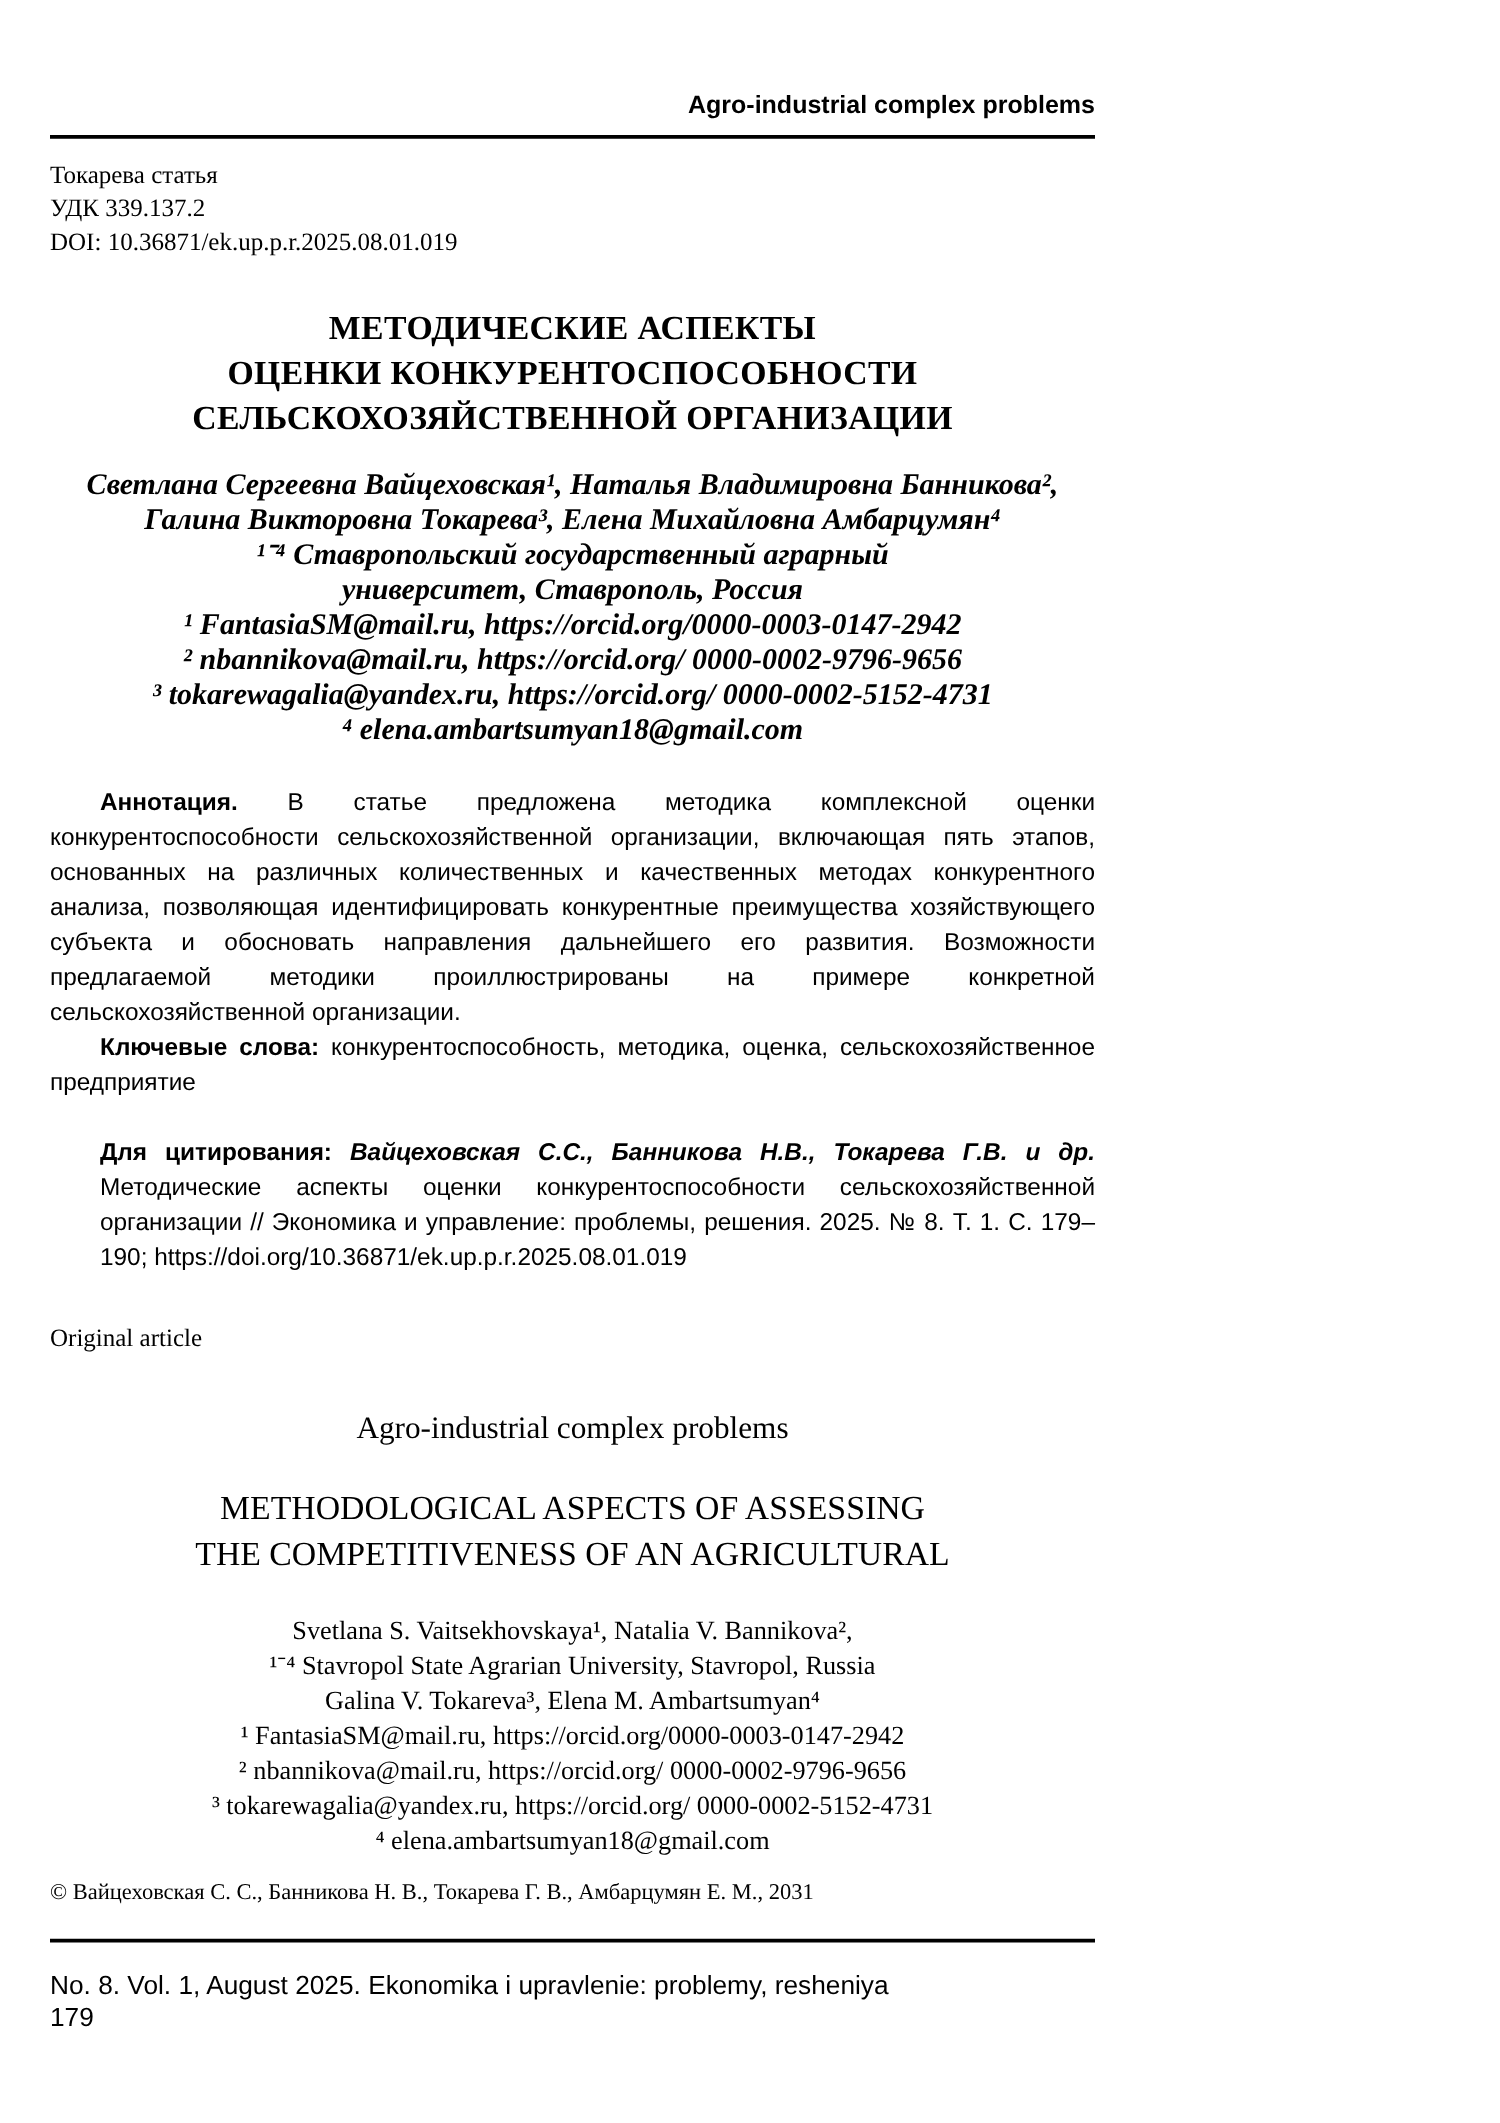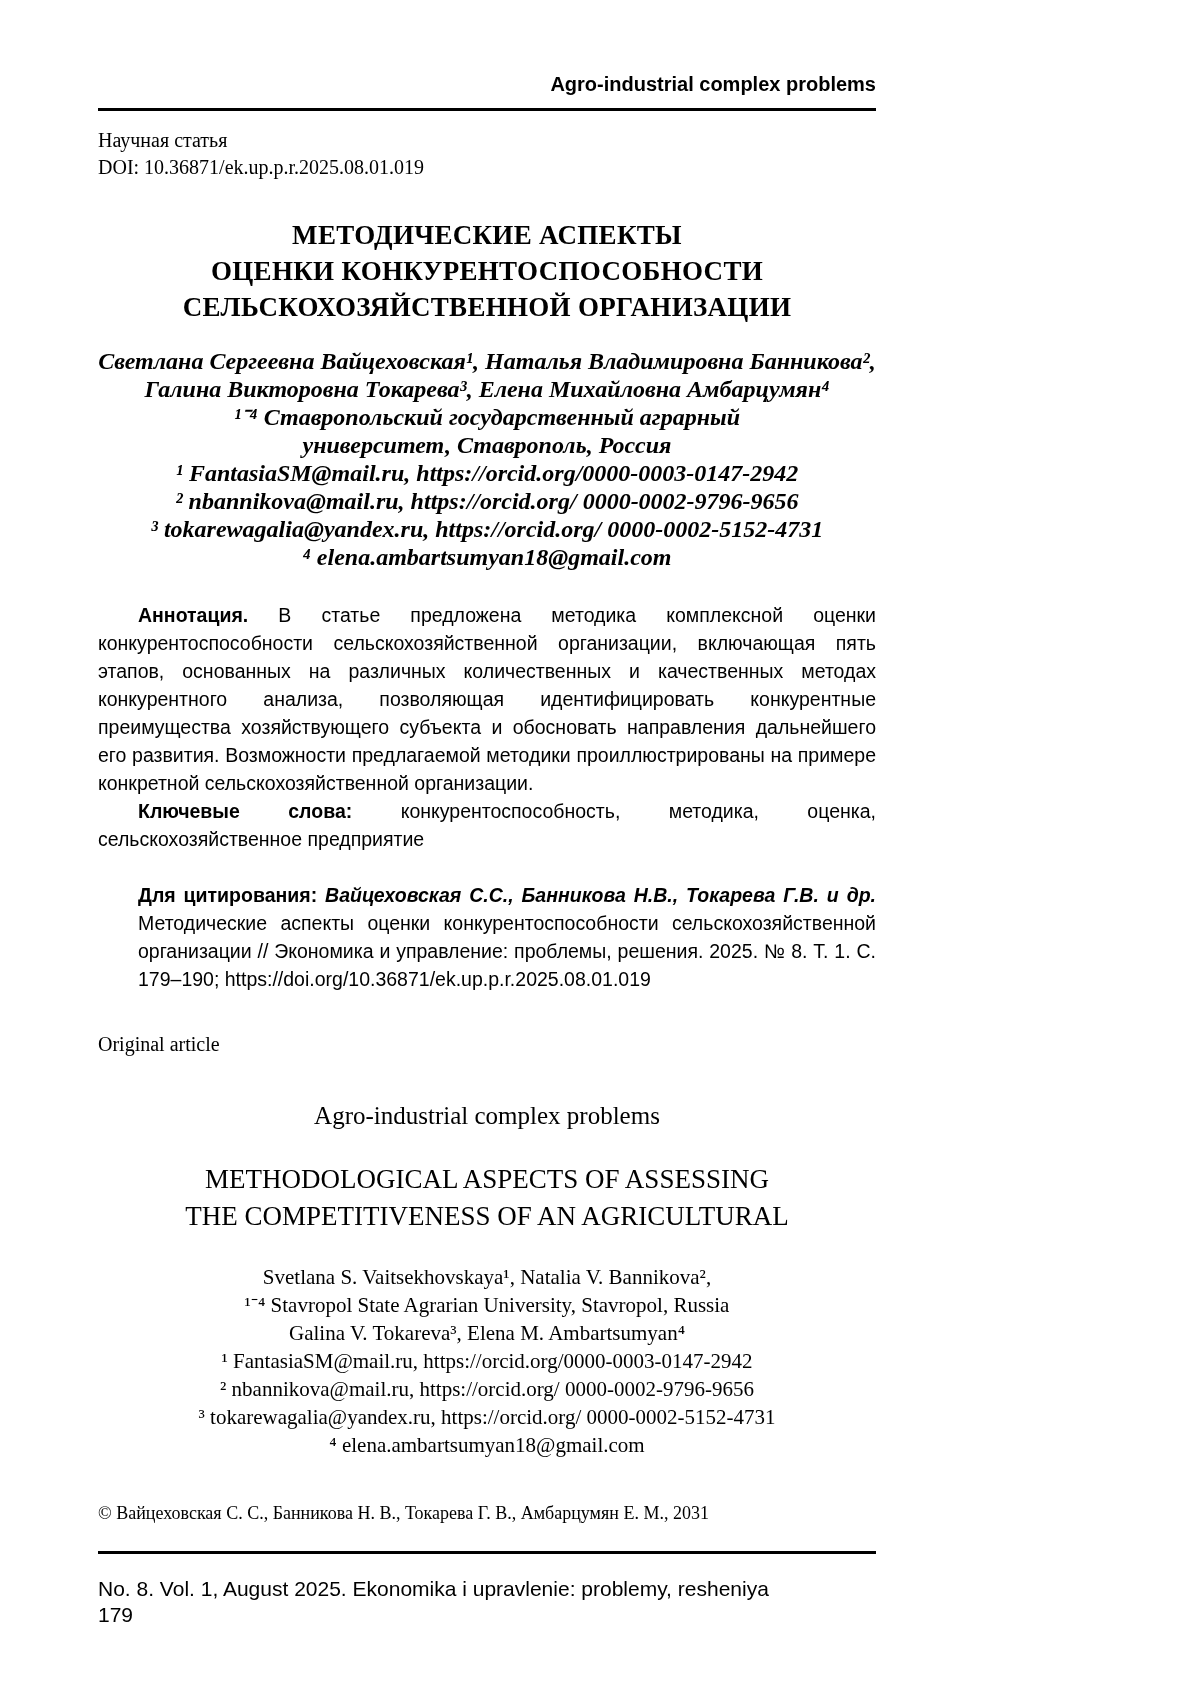--- a/index.html
+++ b/index.html
@@ -4,21 +4,21 @@
 <style>
   * { margin: 0; padding: 0; box-sizing: border-box; }
   html, body { background: #ffffff; }
   body {
     width: 1200px; height: 1698px;
     color: #000000;
     font-family: "Liberation Serif", serif;
   }
   .page {
     width: 976px; height: 1698px;
-    padding: 72px 100px 70px 98px;
+    padding: 72px 100px 70px 40px;
     display: flex; flex-direction: column;
   }
   .running-head {
     text-align: right;
     font-family: "Liberation Sans", sans-serif;
     font-weight: bold;
     font-size: 20px;
     line-height: 24px;
   }
   .rule { height: 3px; background: #000; }
@@ -113,21 +113,22 @@
 </style>
 </head>
 <body>
 
 <div class="page">
 
   <div class="running-head">Agro-industrial complex problems</div>
   <div class="rule top"></div>
 
   <div class="meta">
-    <div>Научная статья</div>
+    <div>Токарева статья</div>
+    <div>УДК 339.137.2</div>
     <div>DOI: 10.36871/ek.up.p.r.2025.08.01.019</div>
   </div>
 
   <div class="ru-title">
     <div>МЕТОДИЧЕСКИЕ АСПЕКТЫ</div>
     <div>ОЦЕНКИ КОНКУРЕНТОСПОСОБНОСТИ</div>
     <div>СЕЛЬСКОХОЗЯЙСТВЕННОЙ ОРГАНИЗАЦИИ</div>
   </div>
 
   <div class="ru-authors">

